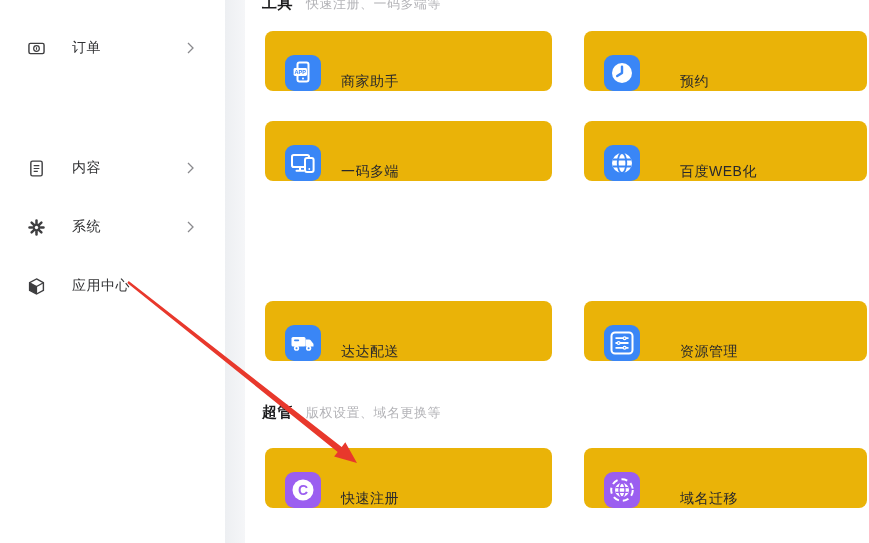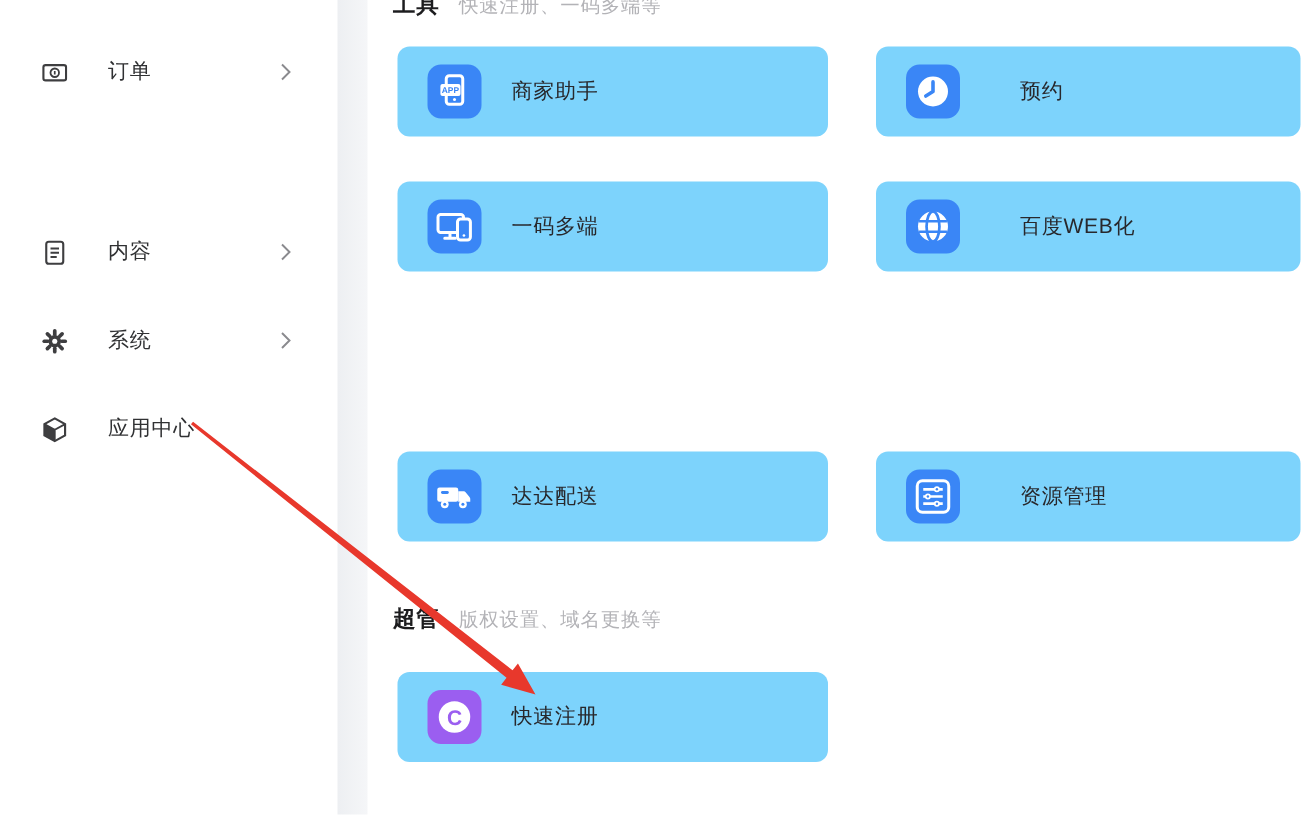--- a/index.html
+++ b/index.html
@@ -15,22 +15,22 @@
     background:linear-gradient(90deg,#edeff2,#f5f6f8);}
   .nav-item{position:absolute;left:0;width:225px;height:26px;display:flex;align-items:center;cursor:pointer;}
   .nav-icon{position:absolute;left:28px;width:17px;height:17px;display:flex;align-items:center;justify-content:center;}
   .nav-label{position:absolute;left:72px;font-size:14px;color:#303133;letter-spacing:.5px;}
   .nav-chevron{position:absolute;left:187px;width:7px;height:12px;display:flex;align-items:center;}
   
   .main{position:absolute;left:245px;top:0;width:624px;height:543px;}
   .sec-header{position:absolute;left:17px;display:flex;align-items:baseline;white-space:nowrap;}
   .sec-title{font-size:15px;font-weight:bold;color:#1c1c1e;letter-spacing:.5px;}
   .sec-sub{font-size:13px;color:#b3b3b7;margin-left:13px;letter-spacing:.5px;}
-  .card{position:absolute;height:60px;background:#7dd3fc;border-radius:8px;
-    display:flex;align-items:center;padding-left:20px;box-sizing:border-box;cursor:pointer;}
+  .card{position:absolute;height:60px;background:#eab308;border-radius:8px;
+    display:flex;align-items:flex-end;padding-left:20px;box-sizing:border-box;cursor:pointer;}
   .tile{width:36px;height:36px;border-radius:9px;flex:0 0 36px;display:flex;align-items:center;justify-content:center;}
   .tile.blue{background:#3a86f6;}
   .tile.purple{background:#9b5ef0;}
   .card-label{margin-left:20px;font-size:14px;color:#28282c;letter-spacing:.5px;}
   .col-l{left:20px;width:287px;}
   .col-r{left:339px;width:283px;gap:20px;}
   
   .overlay{position:absolute;left:0;top:0;width:869px;height:543px;pointer-events:none;z-index:9;}
 </style>
 </head>
@@ -203,18 +203,29 @@
   <div class="card col-l" style="top:448px">
     <span class="tile purple">
       <svg width="36" height="36" viewBox="0 0 36 36" fill="none">
         <circle cx="18" cy="18" r="10.5" fill="#fff"></circle>
         <text x="18" y="23" font-size="14" font-weight="bold" fill="#9b5ef0" text-anchor="middle" font-family="Liberation Sans,DejaVu Sans,sans-serif">C</text>
       </svg>
     </span>
     <span class="card-label">快速注册</span>
   </div>
 
+  <div class="card col-r" style="top:448px">
+    <span class="tile purple">
+      <svg width="36" height="36" viewBox="0 0 36 36" fill="none">
+        <circle cx="18" cy="18" r="10.8" stroke="#fff" stroke-width="2" stroke-dasharray="6 4" fill="none"></circle>
+        <circle cx="18" cy="18" r="7" fill="#fff"></circle>
+        <ellipse cx="18" cy="18" rx="3" ry="7" stroke="#9b5ef0" stroke-width="1.4"></ellipse>
+        <path d="M11.6 15.6 H24.4 M11.6 20.4 H24.4" stroke="#9b5ef0" stroke-width="1.4"></path>
+      </svg>
+    </span>
+    <span class="card-label">域名迁移</span>
+  </div>
 
 </div>
 
 <svg class="overlay" viewBox="0 0 869 543">
   <polygon points="127.3,282.9 337.7,451.9 334.1,456.5 357,463 345.3,442.3 341.7,446.9 128.7,281.1" fill="#e8382c"></polygon>
 </svg>
 
 </body></html>

